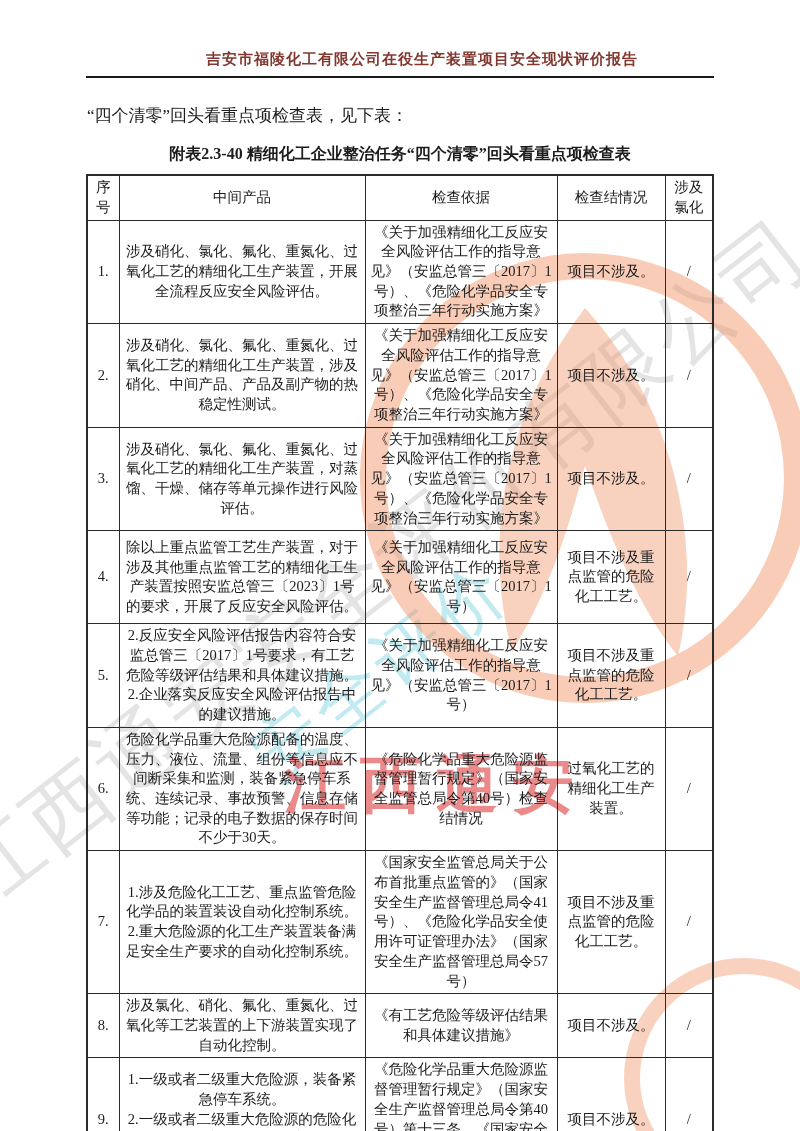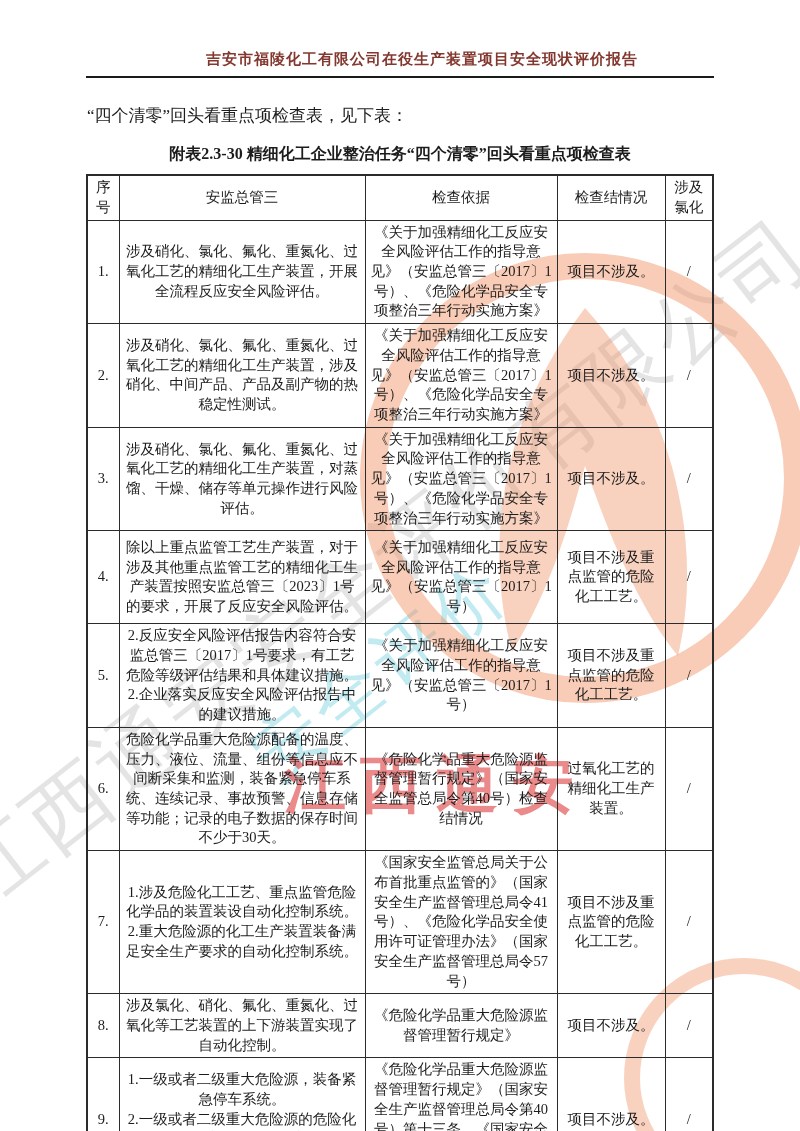--- a/index.html
+++ b/index.html
@@ -87,34 +87,34 @@
   </svg>
 
   <div class="content">
     <div class="doc-header">
       <span>吉安市福陵化工有限公司在役生产装置项目安全现状评价报告</span>
     </div>
     <div class="header-rule"></div>
 
     <p class="intro">“四个清零”回头看重点项检查表，见下表：</p>
 
-    <h2 class="table-title">附表2.3-30 精细化工企业整治任务“四个清零”回头看重点项检查表</h2>
+    <h2 class="table-title">附表2.3-40 精细化工企业整治任务“四个清零”回头看重点项检查表</h2>
 
     <table class="checklist">
       <colgroup>
         <col style="width:32px">
         <col style="width:246px">
         <col style="width:192px">
         <col style="width:108px">
         <col style="width:48px">
       </colgroup>
       <thead>
         <tr id="header-row">
             <th>序号</th>
-            <th>安监总管三</th>
+            <th>中间产品</th>
             <th>检查依据</th>
             <th>检查结情况</th>
             <th>涉及氯化</th>
           </tr>
       </thead>
       <tbody id="table-body">
           <tr style="height: 90px;">
             <td class="cell-no">1.</td>
             <td class="cell-content">涉及硝化、氯化、氟化、重氮化、过氧化工艺的精细化工生产装置，开展全流程反应安全风险评估。</td>
             <td class="cell-basis">《关于加强精细化工反应安全风险评估工作的指导意见》（安监总管三〔2017〕1号）、《危险化学品安全专项整治三年行动实施方案》</td>
@@ -161,21 +161,21 @@
             <td class="cell-no">7.</td>
             <td class="cell-content">1.涉及危险化工工艺、重点监管危险化学品的装置装设自动化控制系统。
 2.重大危险源的化工生产装置装备满足安全生产要求的自动化控制系统。</td>
             <td class="cell-basis">《国家安全监管总局关于公布首批重点监管的》（国家安全生产监督管理总局令41号）、《危险化学品安全使用许可证管理办法》（国家安全生产监督管理总局令57号）</td>
             <td class="cell-status">项目不涉及重点监管的危险化工工艺。</td>
             <td class="cell-result">/</td>
           </tr>
           <tr style="height: 55px;">
             <td class="cell-no">8.</td>
             <td class="cell-content">涉及氯化、硝化、氟化、重氮化、过氧化等工艺装置的上下游装置实现了自动化控制。</td>
-            <td class="cell-basis">《危险化学品重大危险源监督管理暂行规定》</td>
+            <td class="cell-basis">《有工艺危险等级评估结果和具体建议措施》</td>
             <td class="cell-status">项目不涉及。</td>
             <td class="cell-result">/</td>
           </tr>
           <tr style="height: 91px;">
             <td class="cell-no">9.</td>
             <td class="cell-content">1.一级或者二级重大危险源，装备紧急停车系统。
 2.一级或者二级重大危险源的危险化学品罐区，应具备紧急停车功能。
 3.大型和高度危险化工装置要按照推</td>
             <td class="cell-basis">《危险化学品重大危险源监督管理暂行规定》（国家安全生产监督管理总局令第40号）第十三条、《国家安全监管总局关于公布首批重点监管的</td>
             <td class="cell-status">项目不涉及。</td>

